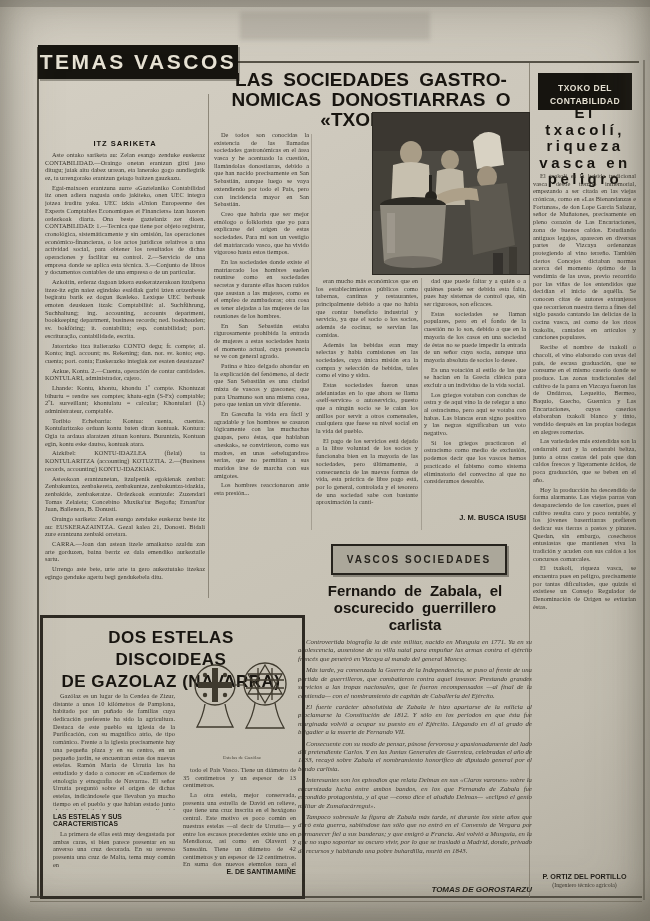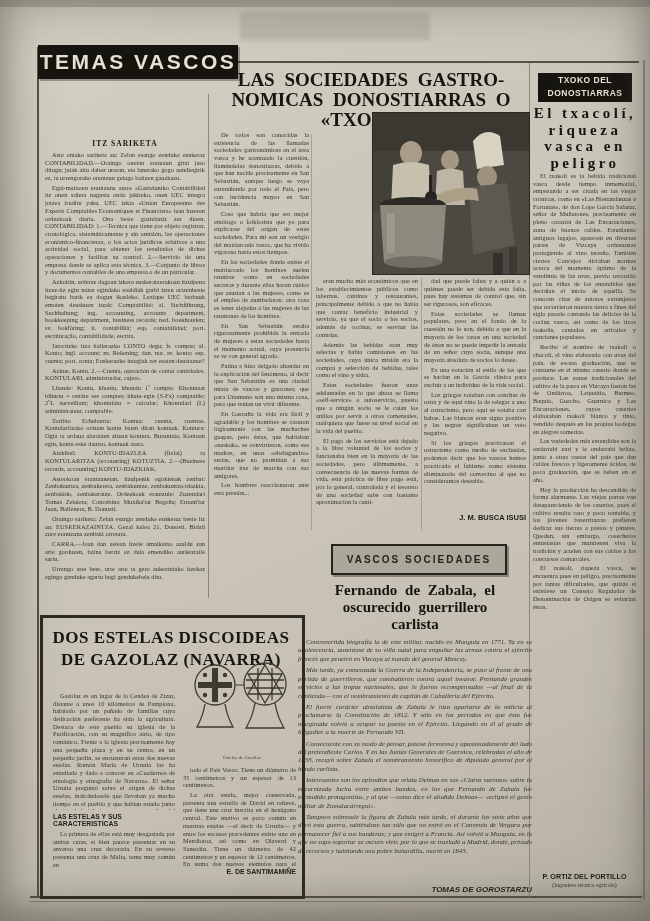--- a/index.html
+++ b/index.html
@@ -5,21 +5,21 @@
   html,body{margin:0;padding:0;background:#8f8b82;}
   .page{position:relative;width:650px;height:921px;overflow:hidden;
     background:linear-gradient(155deg,#d6d1c5 0%,#ccc7bb 30%,#c9c4b7 55%,#c2bdb0 80%,#b3aea1 100%);
     font-family:"Liberation Serif",serif;color:#34302a;}
   .page::after{content:"";position:absolute;inset:0;pointer-events:none;
     box-shadow:inset 0 0 60px rgba(80,75,62,.45), inset 0 -14px 30px rgba(70,66,55,.35);}
   .abs{position:absolute;}
   .blackbox{background:#16140f;color:#e7e2d4;font-family:"Liberation Sans",sans-serif;
     font-weight:bold;text-align:center;}
   .hl{display:block;}
-  .headline{font-family:Liberation Serif, serif;font-weight:bold;color:#181510;text-align:center;}
+  .headline{font-family:Liberation Sans, sans-serif;font-weight:bold;color:#181510;text-align:center;}
   .body-sm{font-size:6.4px;line-height:1.2;text-align:justify;color:#3a362e;overflow:hidden;}
   .body-sm p{margin:0 0 2px;text-indent:7px;}
   .body-it{font-size:6.8px;line-height:1.24;text-align:justify;color:#3a362e;font-style:italic;overflow:hidden;}
   .body-it p{margin:0 0 3px;text-indent:8px;}
   .sig{font-family:"Liberation Sans",sans-serif;font-weight:bold;color:#221f19;}
   .rule{background:#565247;}
   .thinrule{background:#8d8779;}
   svg{display:block;}
 </style>
 </head>
@@ -169,23 +169,23 @@
       </svg>
     </div>
     <div class="abs" style="left:146px;top:137px;width:106px;text-align:center;font-size:5px;color:#4a463c;">Estelas de Gazólaz</div>
     <div class="abs body-sm" style="left:140px;top:148px;width:113px;height:100px;">
         <p>todo el País Vasco. Tiene un diámetro de 35 centímetros y un espesor de 13 centímetros.</p>
         <p>La otra estela, mejor conservada, presenta una estrella de David en relieve, que tiene una cruz inscrita en el hexágono central. Este motivo es poco común en nuestras estelas —al decir de Urrutia— y entre los escasos precedentes existe uno en Mendioroz, así como en Olaverri y Sansoáin. Tiene un diámetro de 42 centímetros y un espesor de 12 centímetros. En suma dos nuevos ejemplos para el catálogo de estelas de Navarra.</p>
       </div>
     <div class="abs sig" style="left:140px;top:250px;width:113px;font-size:7px;text-align:right;">E. DE SANTIMAMIÑE</div>
   </div>
 
-  <div class="abs blackbox" style="left:538px;top:73px;width:94px;height:28px;font-size:8.5px;line-height:13px;padding-top:1px;letter-spacing:.5px;">
+  <div class="abs blackbox" style="left:538px;top:73px;width:94px;height:28px;font-size:8.5px;line-height:13px;padding-top:9px;letter-spacing:.5px;">
       <div class="hl">TXOKO DEL</div>
-      <div class="hl">DONOSTIARRAS</div>
+      <div class="hl">CONTABILIDAD</div>
     </div>
   <div class="abs headline" style="left:532px;top:105px;width:106px;font-size:15px;line-height:16.5px;letter-spacing:3.5px;">
       <div class="hl">El txacolí,</div>
       <div class="hl">riqueza</div>
       <div class="hl">vasca en</div>
       <div class="hl">peligro</div>
     </div>
   <div class="abs body-sm" style="left:533px;top:172px;width:103px;height:698px;">
       <p>El txakolí es la bebida tradicional vasca desde tiempo inmemorial, empezando a ser citada en las viejas crónicas, como en «Las Bienandanzas e Fortunas», de don Lope García Salazar, señor de Muñatones, precisamente en pleno corazón de Las Encartaciones, zona de buenos caldos. Estudiando antiguos legajos, aparecen en diversas partes de Vizcaya ordenanzas protegiendo al vino terreño. También ciertos Concejos dictaban normas acerca del momento óptimo de la vendimia de las uvas, previo recorrido por las viñas de los entendidos que decidían el inicio de aquélla. Se conocen citas de autores extranjeros que recorrieron nuestra tierra a fines del siglo pasado cantando las delicias de la cocina vasca, así como de los ricos txakolís, cantados en artículos y canciones populares.</p>
       <p>Recibe el nombre de txakolí o chacolí, el vino elaborado con uvas del país, de escasa graduación, que se consume en el mismo caserío donde se produce. Las zonas tradicionales del cultivo de la parra en Vizcaya fueron las de Ondárroa, Lequeitio, Bermeo, Baquio, Guecho, Guernica y Las Encartaciones, cuyos caseríos elaboraban txakolí blanco y tinto, vendido después en las propias bodegas en alegres romerías.</p>

